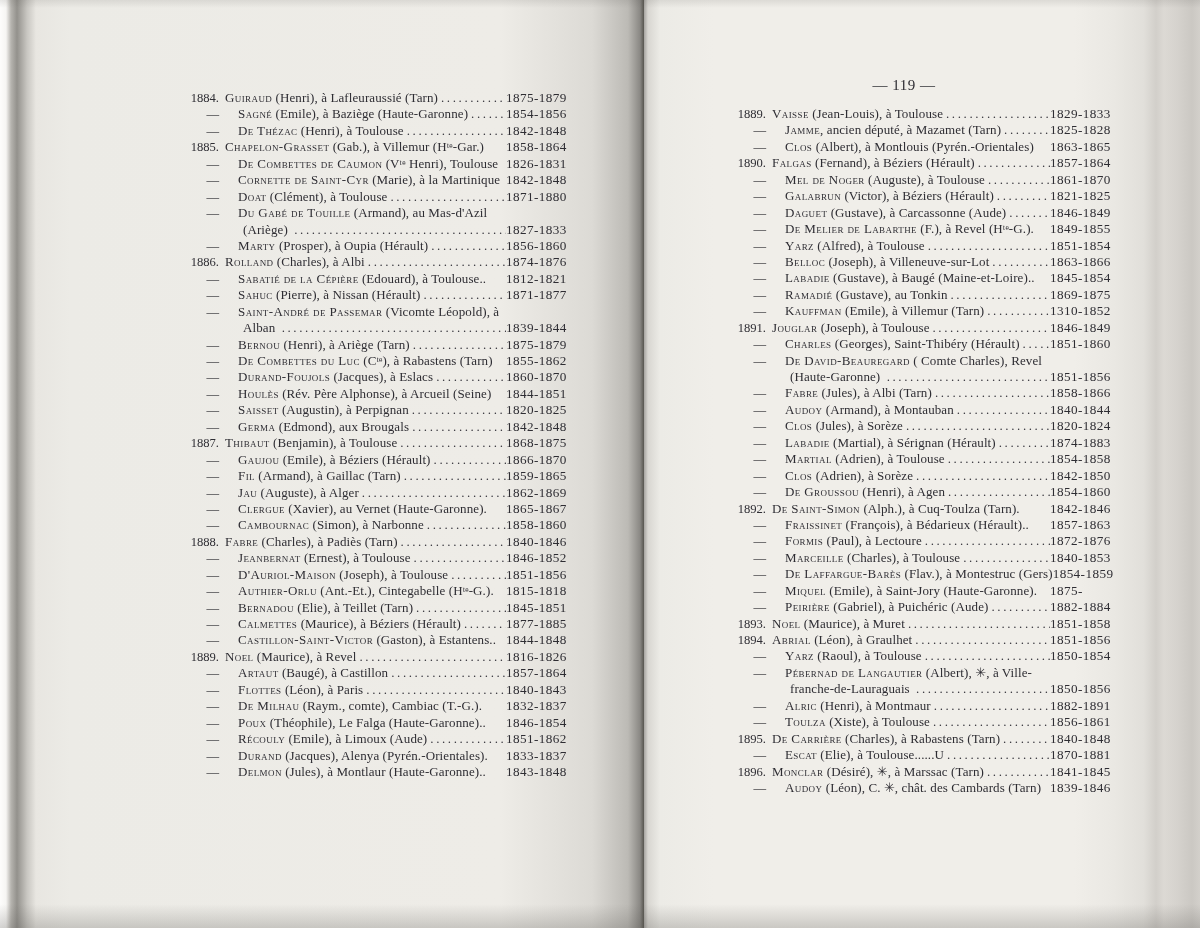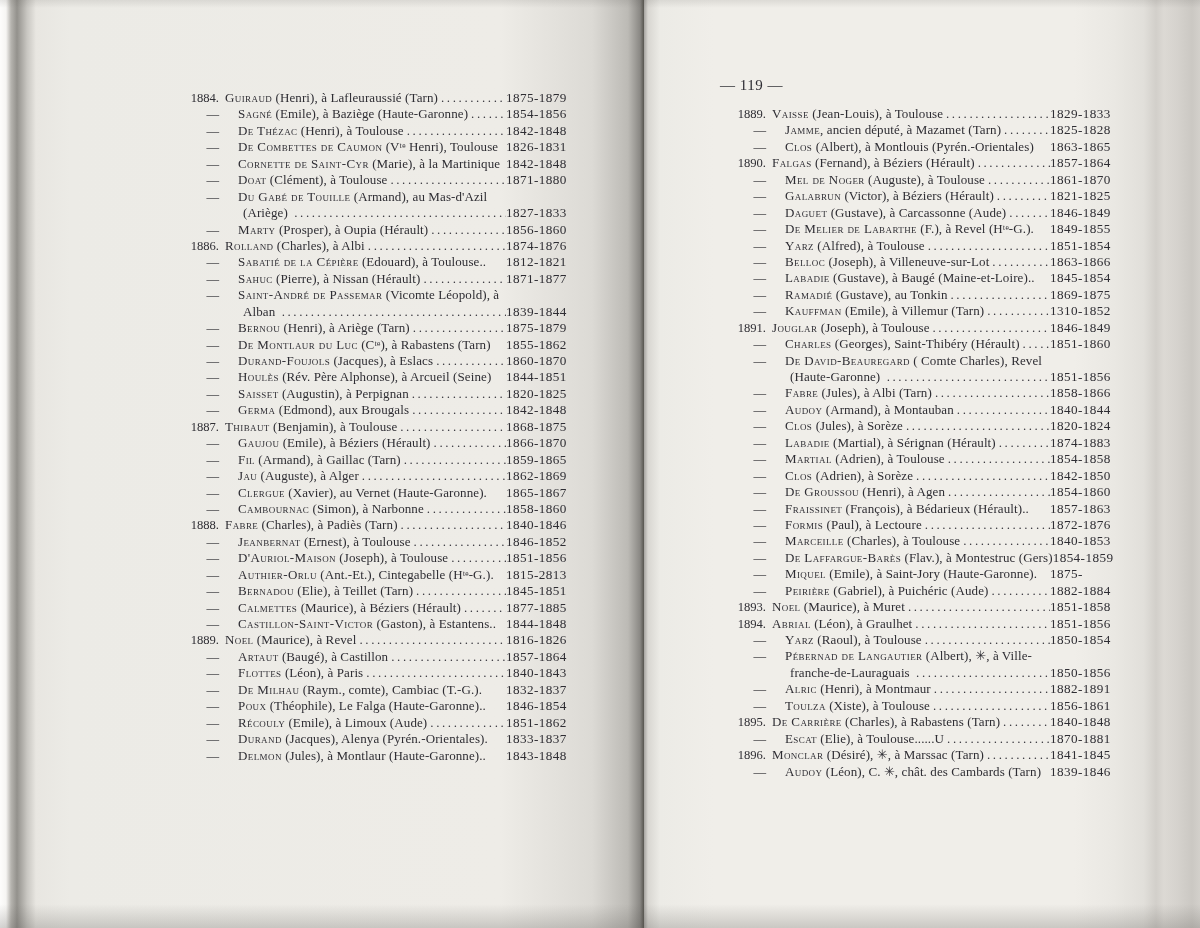--- a/index.html
+++ b/index.html
@@ -23,21 +23,21 @@
       #eae8e3 470px,#e1dfda 500px,#d2cfca 512px,#dcd9d4 520px,
       #d5d2cd 534px,#cbc8c3 548px,#d3d0cb 556px);}
   .shadow-bottom{position:absolute;left:0;right:0;bottom:0;height:24px;
     background:linear-gradient(180deg,rgba(80,78,74,0) 0,rgba(80,78,74,.14) 60%,rgba(80,78,74,.24) 100%);}
   .shadow-top{position:absolute;left:0;right:0;top:0;height:8px;
     background:linear-gradient(180deg,rgba(80,78,74,.12),rgba(80,78,74,0));}
 
   .page{position:absolute;font-size:13px;line-height:16.45px;}
   .page-l{left:173px;top:90px;width:405px;}
   .page-r{left:720px;top:76px;width:402px;}
-  .phead{height:18px;line-height:18px;font-size:15px;
+  .phead{height:18px;line-height:18px;text-align:center;font-size:15px;
     letter-spacing:.5px;margin-bottom:12px;}
   .page-r .phead{padding-right:34px;}
 
   .row{display:flex;align-items:baseline;white-space:pre;height:16.45px;}
   .lab{flex:none;width:46px;margin-right:6px;text-align:right;font-size:12.6px;}
   .lab.dash{padding-right:13px;}
   .cont .tx{padding-left:18px;}
   .nm{font-variant:small-caps;letter-spacing:.4px;}
   .tx{letter-spacing:.1px;}
   .leader{flex:1 1 0;min-width:0;overflow:hidden;white-space:nowrap;
@@ -52,47 +52,48 @@
   <div class="paper-l"></div>
   <div class="paper-r"></div>
   <div class="shadow-top"></div>
   <div class="shadow-bottom"></div>
 
   <div class="page page-l">
     <div class="rows">
         <div class="row"><span class="lab">1884.</span><span class="nm">Guiraud</span><span class="tx"> (Henri), à Lafleuraussié (Tarn)</span><span class="leader">..........................................................................................</span><span class="yr">1875-1879</span></div>
         <div class="row"><span class="lab dash">—</span><span class="nm">Sagné</span><span class="tx"> (Emile), à Baziège (Haute-Garonne)</span><span class="leader">..........................................................................................</span><span class="yr">1854-1856</span></div>
         <div class="row"><span class="lab dash">—</span><span class="nm">De Thézac</span><span class="tx"> (Henri), à Toulouse</span><span class="leader">..........................................................................................</span><span class="yr">1842-1848</span></div>
+        <div class="row"><span class="lab">1885.</span><span class="nm">Chapelon-Grasset</span><span class="tx"> (Gab.), à Villemur (Hᵗᵉ-Gar.)</span><span class="spacer"></span><span class="yr">1858-1864</span></div>
         <div class="row"><span class="lab dash">—</span><span class="nm">De Combettes de Caumon</span><span class="tx"> (Vᵗᵉ Henri), Toulouse</span><span class="spacer"></span><span class="yr">1826-1831</span></div>
         <div class="row"><span class="lab dash">—</span><span class="nm">Cornette de Saint-Cyr</span><span class="tx"> (Marie), à la Martinique</span><span class="spacer"></span><span class="yr">1842-1848</span></div>
         <div class="row"><span class="lab dash">—</span><span class="nm">Doat</span><span class="tx"> (Clément), à Toulouse</span><span class="leader">..........................................................................................</span><span class="yr">1871-1880</span></div>
         <div class="row"><span class="lab dash">—</span><span class="nm">Du Gabé de Touille</span><span class="tx"> (Armand), au Mas-d'Azil</span></div>
         <div class="row cont"><span class="lab"></span><span class="tx">(Ariège) </span><span class="leader">..........................................................................................</span><span class="yr">1827-1833</span></div>
         <div class="row"><span class="lab dash">—</span><span class="nm">Marty</span><span class="tx"> (Prosper), à Oupia (Hérault)</span><span class="leader">..........................................................................................</span><span class="yr">1856-1860</span></div>
         <div class="row"><span class="lab">1886.</span><span class="nm">Rolland</span><span class="tx"> (Charles), à Albi</span><span class="leader">..........................................................................................</span><span class="yr">1874-1876</span></div>
         <div class="row"><span class="lab dash">—</span><span class="nm">Sabatié de la Cépière</span><span class="tx"> (Edouard), à Toulouse..</span><span class="spacer"></span><span class="yr">1812-1821</span></div>
         <div class="row"><span class="lab dash">—</span><span class="nm">Sahuc</span><span class="tx"> (Pierre), à Nissan (Hérault)</span><span class="leader">..........................................................................................</span><span class="yr">1871-1877</span></div>
         <div class="row"><span class="lab dash">—</span><span class="nm">Saint-André de Passemar</span><span class="tx"> (Vicomte Léopold), à</span></div>
         <div class="row cont"><span class="lab"></span><span class="tx">Alban </span><span class="leader">..........................................................................................</span><span class="yr">1839-1844</span></div>
         <div class="row"><span class="lab dash">—</span><span class="nm">Bernou</span><span class="tx"> (Henri), à Ariège (Tarn)</span><span class="leader">..........................................................................................</span><span class="yr">1875-1879</span></div>
-        <div class="row"><span class="lab dash">—</span><span class="nm">De Montlaur du Luc</span><span class="tx"> (Cᵗᵉ), à Rabastens (Tarn)</span><span class="spacer"></span><span class="yr">1855-1862</span></div>
+        <div class="row"><span class="lab dash">—</span><span class="nm">De Combettes du Luc</span><span class="tx"> (Cᵗᵉ), à Rabastens (Tarn)</span><span class="spacer"></span><span class="yr">1855-1862</span></div>
         <div class="row"><span class="lab dash">—</span><span class="nm">Durand-Foujols</span><span class="tx"> (Jacques), à Eslacs</span><span class="leader">..........................................................................................</span><span class="yr">1860-1870</span></div>
         <div class="row"><span class="lab dash">—</span><span class="nm">Houlès</span><span class="tx"> (Rév. Père Alphonse), à Arcueil (Seine)</span><span class="spacer"></span><span class="yr">1844-1851</span></div>
         <div class="row"><span class="lab dash">—</span><span class="nm">Saisset</span><span class="tx"> (Augustin), à Perpignan</span><span class="leader">..........................................................................................</span><span class="yr">1820-1825</span></div>
         <div class="row"><span class="lab dash">—</span><span class="nm">Germa</span><span class="tx"> (Edmond), aux Brougals</span><span class="leader">..........................................................................................</span><span class="yr">1842-1848</span></div>
         <div class="row"><span class="lab">1887.</span><span class="nm">Thibaut</span><span class="tx"> (Benjamin), à Toulouse</span><span class="leader">..........................................................................................</span><span class="yr">1868-1875</span></div>
         <div class="row"><span class="lab dash">—</span><span class="nm">Gaujou</span><span class="tx"> (Emile), à Béziers (Hérault)</span><span class="leader">..........................................................................................</span><span class="yr">1866-1870</span></div>
         <div class="row"><span class="lab dash">—</span><span class="nm">Fil</span><span class="tx"> (Armand), à Gaillac (Tarn)</span><span class="leader">..........................................................................................</span><span class="yr">1859-1865</span></div>
         <div class="row"><span class="lab dash">—</span><span class="nm">Jau</span><span class="tx"> (Auguste), à Alger</span><span class="leader">..........................................................................................</span><span class="yr">1862-1869</span></div>
         <div class="row"><span class="lab dash">—</span><span class="nm">Clergue</span><span class="tx"> (Xavier), au Vernet (Haute-Garonne).</span><span class="spacer"></span><span class="yr">1865-1867</span></div>
         <div class="row"><span class="lab dash">—</span><span class="nm">Cambournac</span><span class="tx"> (Simon), à Narbonne</span><span class="leader">..........................................................................................</span><span class="yr">1858-1860</span></div>
         <div class="row"><span class="lab">1888.</span><span class="nm">Fabre</span><span class="tx"> (Charles), à Padiès (Tarn)</span><span class="leader">..........................................................................................</span><span class="yr">1840-1846</span></div>
         <div class="row"><span class="lab dash">—</span><span class="nm">Jeanbernat</span><span class="tx"> (Ernest), à Toulouse</span><span class="leader">..........................................................................................</span><span class="yr">1846-1852</span></div>
         <div class="row"><span class="lab dash">—</span><span class="nm">D'Auriol-Maison</span><span class="tx"> (Joseph), à Toulouse</span><span class="leader">..........................................................................................</span><span class="yr">1851-1856</span></div>
-        <div class="row"><span class="lab dash">—</span><span class="nm">Authier-Orlu</span><span class="tx"> (Ant.-Et.), Cintegabelle (Hᵗᵉ-G.).</span><span class="spacer"></span><span class="yr">1815-2813</span></div>
+        <div class="row"><span class="lab dash">—</span><span class="nm">Authier-Orlu</span><span class="tx"> (Ant.-Et.), Cintegabelle (Hᵗᵉ-G.).</span><span class="spacer"></span><span class="yr">1815-1818</span></div>
         <div class="row"><span class="lab dash">—</span><span class="nm">Bernadou</span><span class="tx"> (Elie), à Teillet (Tarn)</span><span class="leader">..........................................................................................</span><span class="yr">1845-1851</span></div>
         <div class="row"><span class="lab dash">—</span><span class="nm">Calmettes</span><span class="tx"> (Maurice), à Béziers (Hérault)</span><span class="leader">..........................................................................................</span><span class="yr">1877-1885</span></div>
         <div class="row"><span class="lab dash">—</span><span class="nm">Castillon-Saint-Victor</span><span class="tx"> (Gaston), à Estantens..</span><span class="spacer"></span><span class="yr">1844-1848</span></div>
         <div class="row"><span class="lab">1889.</span><span class="nm">Noel</span><span class="tx"> (Maurice), à Revel</span><span class="leader">..........................................................................................</span><span class="yr">1816-1826</span></div>
         <div class="row"><span class="lab dash">—</span><span class="nm">Artaut</span><span class="tx"> (Baugé), à Castillon</span><span class="leader">..........................................................................................</span><span class="yr">1857-1864</span></div>
         <div class="row"><span class="lab dash">—</span><span class="nm">Flottes</span><span class="tx"> (Léon), à Paris</span><span class="leader">..........................................................................................</span><span class="yr">1840-1843</span></div>
         <div class="row"><span class="lab dash">—</span><span class="nm">De Milhau</span><span class="tx"> (Raym., comte), Cambiac (T.-G.).</span><span class="spacer"></span><span class="yr">1832-1837</span></div>
         <div class="row"><span class="lab dash">—</span><span class="nm">Poux</span><span class="tx"> (Théophile), Le Falga (Haute-Garonne)..</span><span class="spacer"></span><span class="yr">1846-1854</span></div>
         <div class="row"><span class="lab dash">—</span><span class="nm">Récouly</span><span class="tx"> (Emile), à Limoux (Aude)</span><span class="leader">..........................................................................................</span><span class="yr">1851-1862</span></div>
         <div class="row"><span class="lab dash">—</span><span class="nm">Durand</span><span class="tx"> (Jacques), Alenya (Pyrén.-Orientales).</span><span class="spacer"></span><span class="yr">1833-1837</span></div>
@@ -120,20 +121,21 @@
         <div class="row"><span class="lab dash">—</span><span class="nm">Charles</span><span class="tx"> (Georges), Saint-Thibéry (Hérault)</span><span class="leader">..........................................................................................</span><span class="yr">1851-1860</span></div>
         <div class="row"><span class="lab dash">—</span><span class="nm">De David-Beauregard</span><span class="tx"> ( Comte Charles), Revel</span></div>
         <div class="row cont"><span class="lab"></span><span class="tx">(Haute-Garonne) </span><span class="leader">..........................................................................................</span><span class="yr">1851-1856</span></div>
         <div class="row"><span class="lab dash">—</span><span class="nm">Fabre</span><span class="tx"> (Jules), à Albi (Tarn)</span><span class="leader">..........................................................................................</span><span class="yr">1858-1866</span></div>
         <div class="row"><span class="lab dash">—</span><span class="nm">Audoy</span><span class="tx"> (Armand), à Montauban</span><span class="leader">..........................................................................................</span><span class="yr">1840-1844</span></div>
         <div class="row"><span class="lab dash">—</span><span class="nm">Clos</span><span class="tx"> (Jules), à Sorèze</span><span class="leader">..........................................................................................</span><span class="yr">1820-1824</span></div>
         <div class="row"><span class="lab dash">—</span><span class="nm">Labadie</span><span class="tx"> (Martial), à Sérignan (Hérault)</span><span class="leader">..........................................................................................</span><span class="yr">1874-1883</span></div>
         <div class="row"><span class="lab dash">—</span><span class="nm">Martial</span><span class="tx"> (Adrien), à Toulouse</span><span class="leader">..........................................................................................</span><span class="yr">1854-1858</span></div>
         <div class="row"><span class="lab dash">—</span><span class="nm">Clos</span><span class="tx"> (Adrien), à Sorèze</span><span class="leader">..........................................................................................</span><span class="yr">1842-1850</span></div>
         <div class="row"><span class="lab dash">—</span><span class="nm">De Groussou</span><span class="tx"> (Henri), à Agen</span><span class="leader">..........................................................................................</span><span class="yr">1854-1860</span></div>
+        <div class="row"><span class="lab">1892.</span><span class="nm">De Saint-Simon</span><span class="tx"> (Alph.), à Cuq-Toulza (Tarn).</span><span class="spacer"></span><span class="yr">1842-1846</span></div>
         <div class="row"><span class="lab dash">—</span><span class="nm">Fraissinet</span><span class="tx"> (François), à Bédarieux (Hérault)..</span><span class="spacer"></span><span class="yr">1857-1863</span></div>
         <div class="row"><span class="lab dash">—</span><span class="nm">Formis</span><span class="tx"> (Paul), à Lectoure</span><span class="leader">..........................................................................................</span><span class="yr">1872-1876</span></div>
         <div class="row"><span class="lab dash">—</span><span class="nm">Marceille</span><span class="tx"> (Charles), à Toulouse</span><span class="leader">..........................................................................................</span><span class="yr">1840-1853</span></div>
         <div class="row"><span class="lab dash">—</span><span class="nm">De Laffargue-Barès</span><span class="tx"> (Flav.), à Montestruc (Gers)</span><span class="spacer"></span><span class="yr">1854-1859</span></div>
         <div class="row"><span class="lab dash">—</span><span class="nm">Miquel</span><span class="tx"> (Emile), à Saint-Jory (Haute-Garonne).</span><span class="spacer"></span><span class="yr">1875-</span></div>
         <div class="row"><span class="lab dash">—</span><span class="nm">Peirière</span><span class="tx"> (Gabriel), à Puichéric (Aude)</span><span class="leader">..........................................................................................</span><span class="yr">1882-1884</span></div>
         <div class="row"><span class="lab">1893.</span><span class="nm">Noel</span><span class="tx"> (Maurice), à Muret</span><span class="leader">..........................................................................................</span><span class="yr">1851-1858</span></div>
         <div class="row"><span class="lab">1894.</span><span class="nm">Abrial</span><span class="tx"> (Léon), à Graulhet</span><span class="leader">..........................................................................................</span><span class="yr">1851-1856</span></div>
         <div class="row"><span class="lab dash">—</span><span class="nm">Yarz</span><span class="tx"> (Raoul), à Toulouse</span><span class="leader">..........................................................................................</span><span class="yr">1850-1854</span></div>
         <div class="row"><span class="lab dash">—</span><span class="nm">Pébernad de Langautier</span><span class="tx"> (Albert), ✳, à Ville-</span></div>

